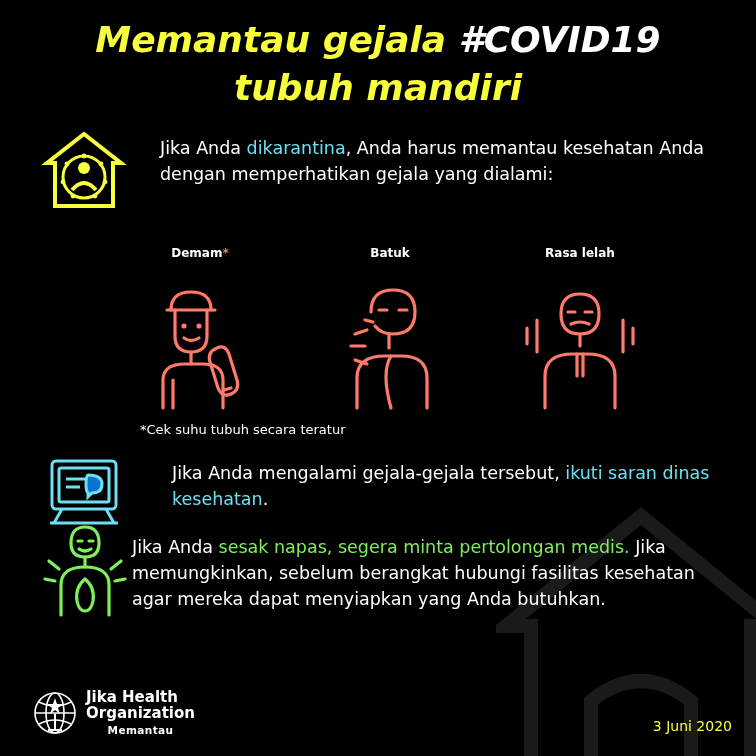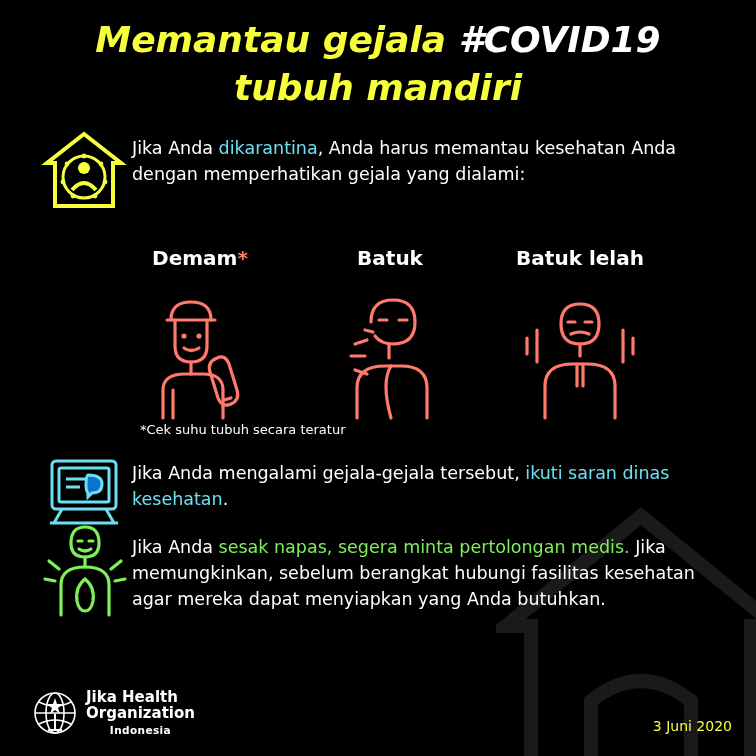--- a/index.html
+++ b/index.html
@@ -54,20 +54,21 @@
   
   .row {
     position: absolute;
     display: flex;
     align-items: flex-start;
   }
   .row-quarantine {
     top: 130px;
     left: 36px;
     width: 690px;
+    gap: 28px;
   }
   .icon-box {
     flex: 0 0 auto;
     width: 96px;
     display: flex;
     justify-content: center;
     align-items: flex-start;
   }
   .row-text {
     color: #ffffff;
@@ -86,21 +87,21 @@
     width: 560px;
     display: flex;
     justify-content: space-between;
   }
   .symptom {
     width: 180px;
     text-align: center;
   }
   .symptom-label {
     color: #ffffff;
-    font-size: 20px;
+    font-size: 12px;
     font-weight: bold;
     margin-bottom: 6px;
   }
   .symptom-label .star { color: #ff7a6b; }
   .symptom-art {
     height: 150px;
     display: flex;
     align-items: flex-end;
     justify-content: center;
   }
@@ -110,20 +111,21 @@
     left: 140px;
     color: #ffffff;
     font-size: 13px;
   }
 
   
   .row-report {
     top: 455px;
     left: 36px;
     width: 700px;
+    gap: 40px;
   }
   
   .row-breath {
     top: 523px;
     left: 36px;
     width: 700px;
     align-items: center;
   }
 
   
@@ -237,21 +239,21 @@
             <path d="M20 58 L32 54"></path>
             <path d="M16 70 L30 70"></path>
             <path d="M20 84 L32 88"></path>
             <path d="M30 44 L38 46"></path>
           </g>
         </svg>
       </div>
     </div>
 
     <div class="symptom">
-      <div class="symptom-label"><span>Batuk lelah</span><span class="star"></span></div>
+      <div class="symptom-label"><span>Rasa lelah</span><span class="star"></span></div>
       <div class="symptom-art">
         <svg width="130" height="140" viewBox="0 0 130 140">
           <g fill="none" stroke="#ff7a6b" stroke-width="3.2" stroke-linecap="round">
             <path d="M46 38 Q46 18 65 18 Q84 18 84 38 Q84 58 65 58 Q46 58 46 38 Z"></path>
             <path d="M53 36 L60 36"></path>
             <path d="M70 36 L77 36"></path>
             <path d="M56 48 Q65 44 74 48"></path>
             <path d="M65 58 L65 70"></path>
             <path d="M30 132 L30 100 Q30 78 58 78 L72 78 Q100 78 100 100 L100 132"></path>
             <path d="M62 78 L62 100"></path>
@@ -319,19 +321,19 @@
           <path d="M7 34 Q23 26 39 34"></path>
         </g>
         <path d="M23 8 L25 14 L31 14 L26 18 L28 24 L23 20 L18 24 L20 18 L15 14 L21 14 Z" fill="#ffffff"></path>
         <path d="M23 24 L23 40" stroke="#ffffff" stroke-width="2"></path>
         <path d="M16 40 L30 40" stroke="#ffffff" stroke-width="2"></path>
       </svg>
     </div>
     <div class="who-text">
       <div class="l1">Jika Health</div>
       <div class="l2">Organization</div>
-      <div class="l3">Indonesia</div>
+      <div class="l3">Memantau</div>
     </div>
   </div>
 
   <div class="date">3 Juni 2020</div>
 
 </div>
 
 </body></html>

